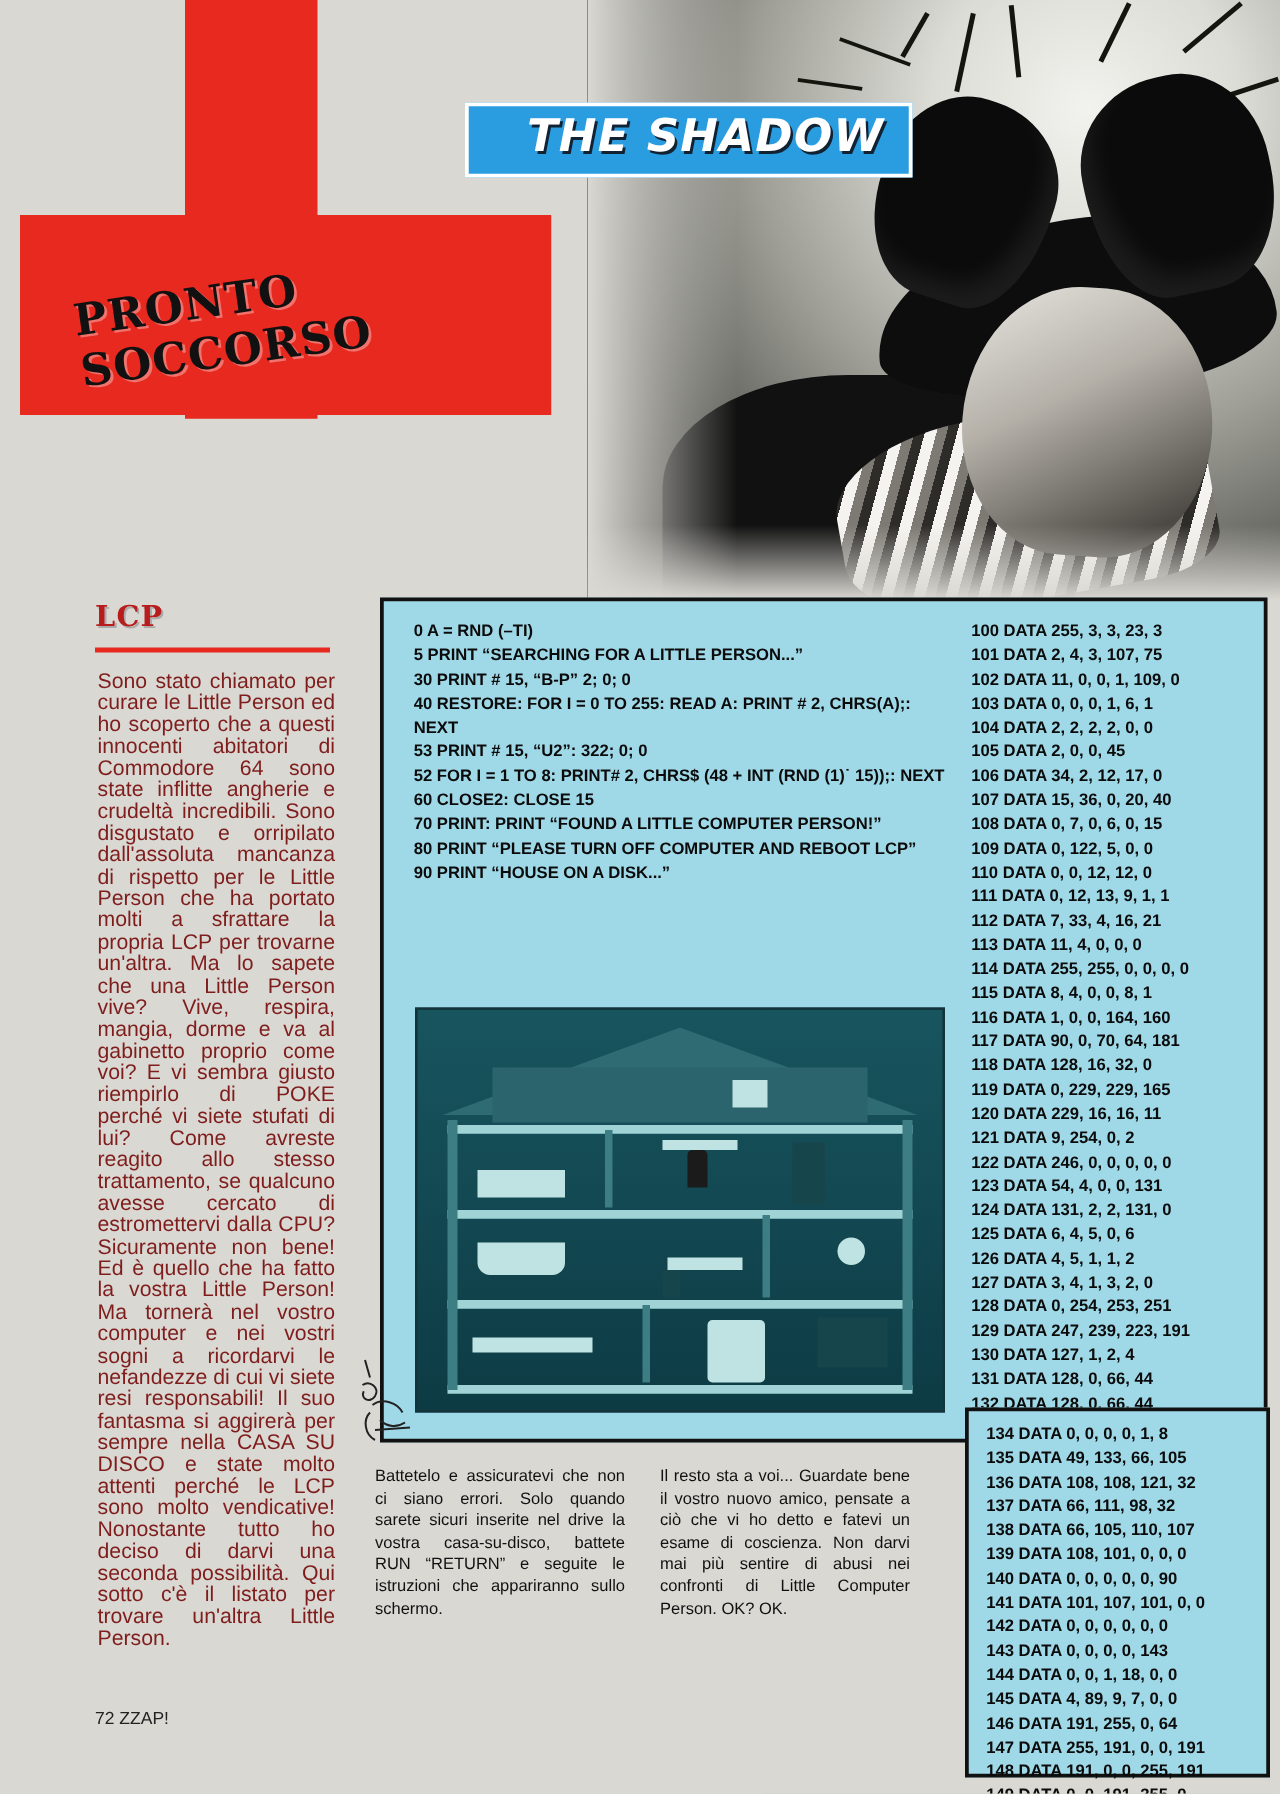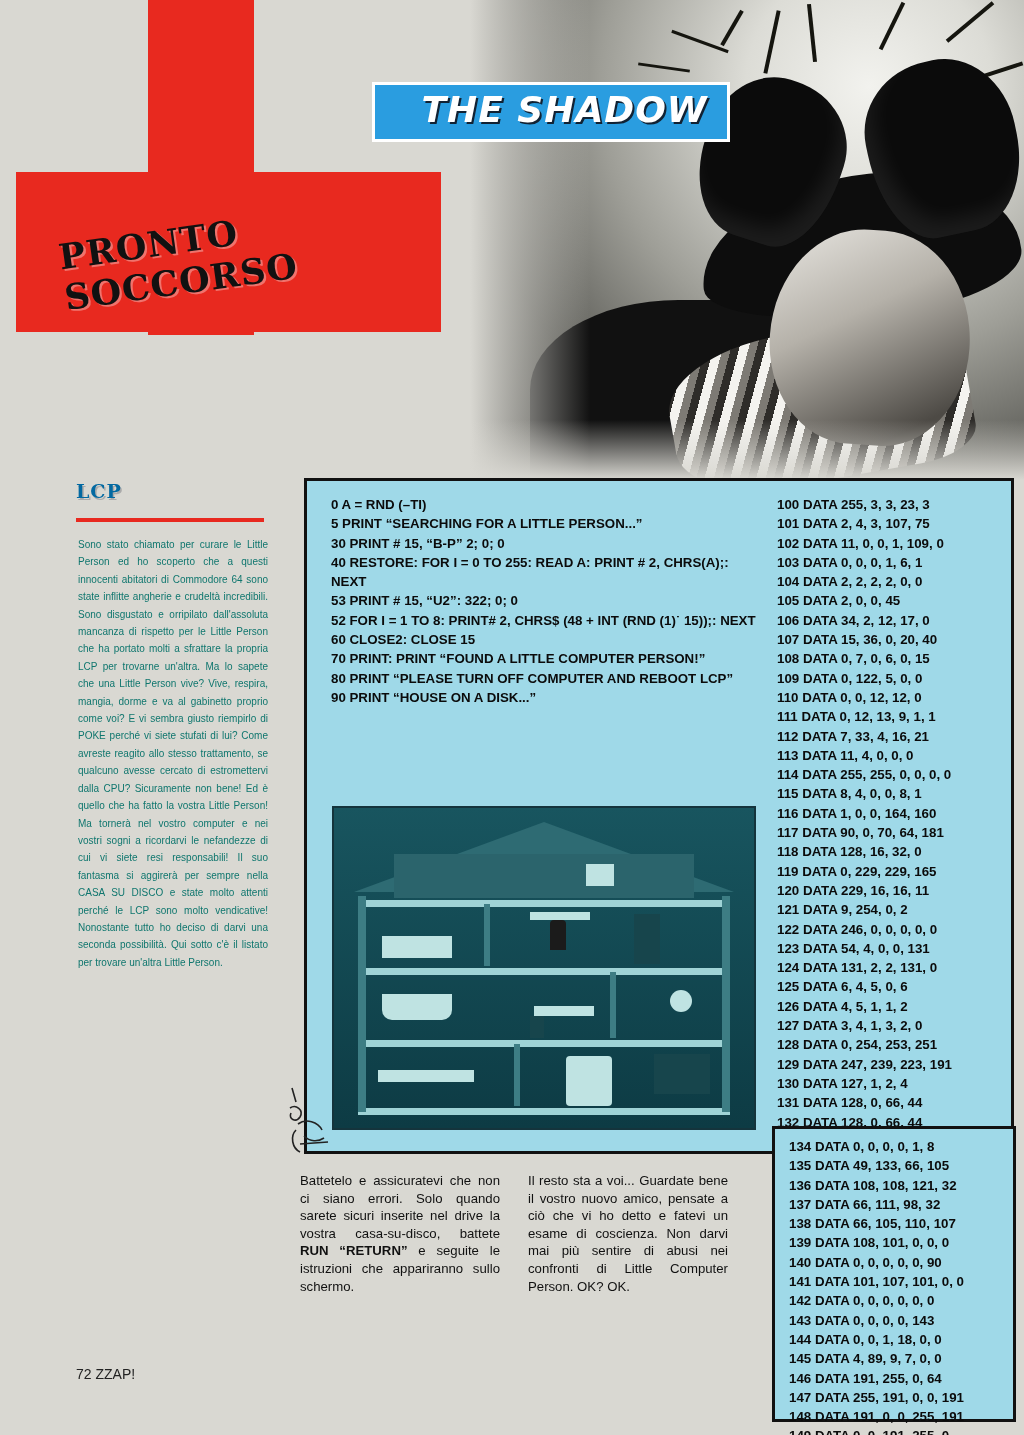--- a/index.html
+++ b/index.html
@@ -155,43 +155,43 @@
   
   .lcp-head {
     position: absolute;
     left: 76px;
     top: 480px;
     width: 190px;
   }
   .lcp-head .t {
     font-family: "DejaVu Serif", serif;
     font-weight: bold;
-    font-size: 19px;
-    color: #0369a1;
+    font-size: 23px;
+    color: #b91c1c;
     letter-spacing: 1px;
     text-shadow: 1.5px 1.5px 0 #aaa;
   }
   .lcp-rule {
     position: absolute;
     left: 76px;
     top: 518px;
     width: 188px;
     height: 4px;
     background: #e8291f;
   }
 
   
   .col-left {
     position: absolute;
     left: 78px;
     top: 536px;
     width: 190px;
-    font-size: 10px;
+    font-size: 17px;
     line-height: 17.4px;
-    color: #0f766e;
+    color: #7f1d1d;
     text-align: justify;
     font-family: "Liberation Sans", sans-serif;
   }
   .col-left p { margin: 0; }
 
   
   .listing-box {
     position: absolute;
     left: 304px;
     top: 478px;
@@ -272,21 +272,21 @@
     position: absolute;
     left: 528px;
     top: 1172px;
     width: 200px;
     font-size: 13.2px;
     line-height: 17.6px;
     color: #111;
     text-align: justify;
   }
   .col-mid p, .col-mid2 p { margin: 0; }
-  .col-mid b { font-weight: bold; margin-top: 47px; }
+  .col-mid b { font-weight: normal; margin-top: 47px; }
 
   
   .data-box {
     position: absolute;
     left: 772px;
     top: 1126px;
     width: 238px;
     height: 290px;
     background: #9fd9e8;
     border: 3px solid #111;

